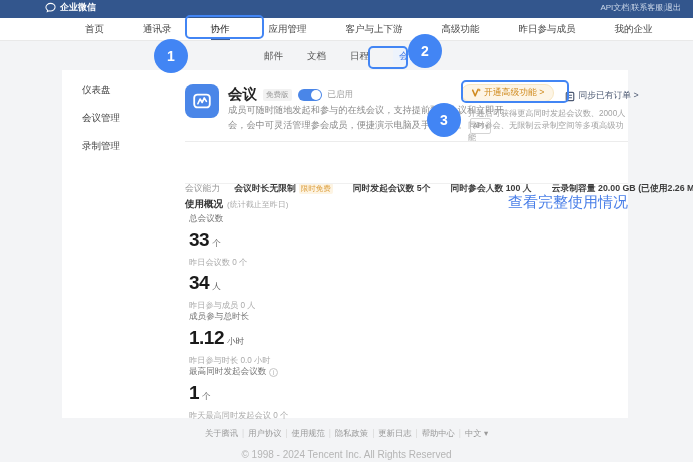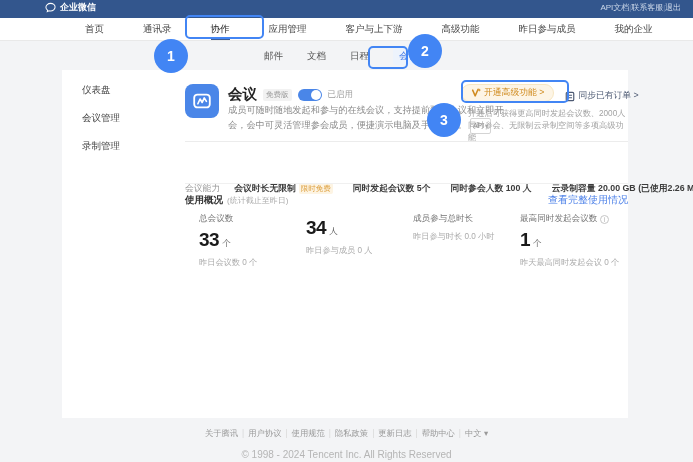--- a/index.html
+++ b/index.html
@@ -65,23 +65,23 @@
              font-size:8.8px; white-space:nowrap;margin-top:32px; }
   .cap-label { color:#999; margin-right:14px; }
   .cap-item { color:#3c3c3c; font-weight:bold; }
   .cap-badge { font-size:7.5px; color:#dd9f3e; background:#fdf4e3; border-radius:2px; padding:1px 2px; margin-left:3px; font-weight:normal; }
   .vsep { width:1px; height:10px; background:#e3e3e3; margin:0 10px; }
 
   .divider2 { position:absolute; left:0; top:99px; width:443px; height:1px; background:#f0f0f0; }
   .usage-head { position:absolute; left:0; top:109px; width:443px; display:flex; align-items:baseline; }
   .usage-title { font-size:9.5px; color:#333; font-weight:bold; }
   .usage-sub { font-size:8px; color:#ababab; margin-left:4px; }
-  .usage-link { margin-left:auto; font-size:10px; color:#4a7fe8; cursor:pointer; }
-
-  .stats { position:absolute; left:14px; top:129px; width:443px; display:flex; }
+  .usage-link { margin-left:auto; font-size:15px; color:#4a7fe8; cursor:pointer; }
+
+  .stats { position:absolute; left:4px; top:129px; width:443px; display:flex;flex-direction:column; }
   .stat-col { width:107px; }
   .stat-col:last-child { width:122px; }
   .stat-label { font-size:8.6px; color:#777; display:flex; align-items:center; gap:3px; }
   .info-icon { display:inline-flex; align-items:center; justify-content:center; width:9px; height:9px;
                border:1px solid #c6c6c6; border-radius:50%; color:#b0b0b0; font-size:6.5px; cursor:pointer; }
   .info-icon::after { content:"i"; }
   .stat-value { margin-top:4px; display:flex; align-items:baseline; }
   .stat-num { font-size:19px; font-weight:bold; color:#1a1a1a; letter-spacing:-0.5px; }
   .stat-unit { font-size:8.6px; color:#666; margin-left:3px; }
   .stat-sub { margin-top:6px; font-size:8.2px; color:#ababab; }
@@ -224,20 +224,24 @@
         </div>
         <div class="stat-col" data-name="stat-total-participants">
           <div class="stat-value" data-name="stat-value">
               <span class="stat-num" data-name="stat-number">34</span>
               <span class="stat-unit" data-name="stat-unit">人</span>
             </div>
           <div class="stat-sub" data-name="stat-yesterday">昨日参与成员 0 人</div>
         </div>
         <div class="stat-col" data-name="stat-total-duration">
           <div class="stat-label" data-name="stat-label">成员参与总时长</div>
+          <div class="stat-value" data-name="stat-value">
+              <span class="stat-num" data-name="stat-number">1.12</span>
+              <span class="stat-unit" data-name="stat-unit">小时</span>
+            </div>
           <div class="stat-sub" data-name="stat-yesterday">昨日参与时长 0.0 小时</div>
         </div>
         <div class="stat-col" data-name="stat-max-concurrent">
           <div class="stat-label" data-name="stat-label">
               <span data-name="stat-label-text">最高同时发起会议数</span>
               <span class="info-icon" data-name="info-circle-icon"></span>
             </div>
           <div class="stat-value" data-name="stat-value">
               <span class="stat-num" data-name="stat-number">1</span>
               <span class="stat-unit" data-name="stat-unit">个</span>

